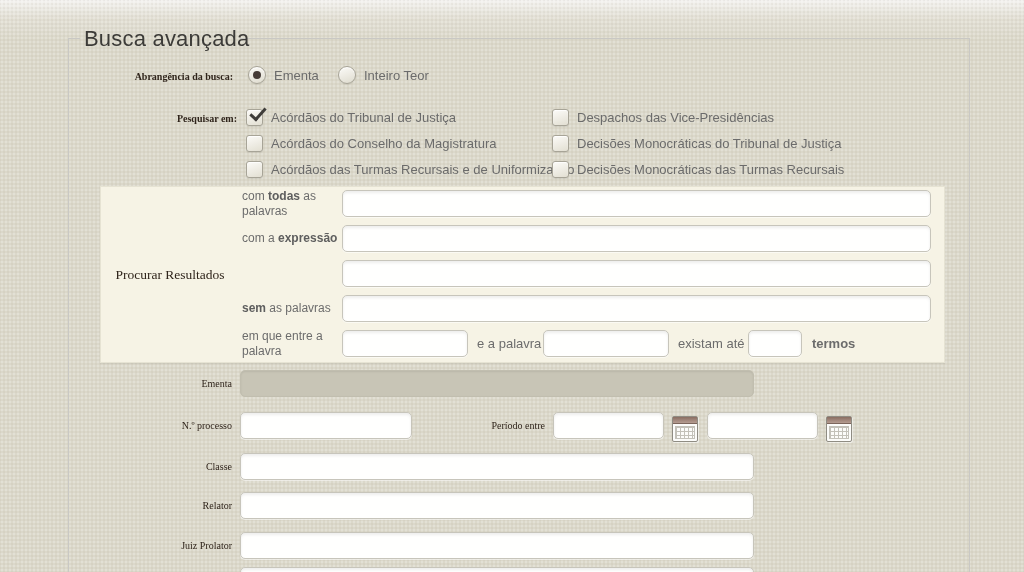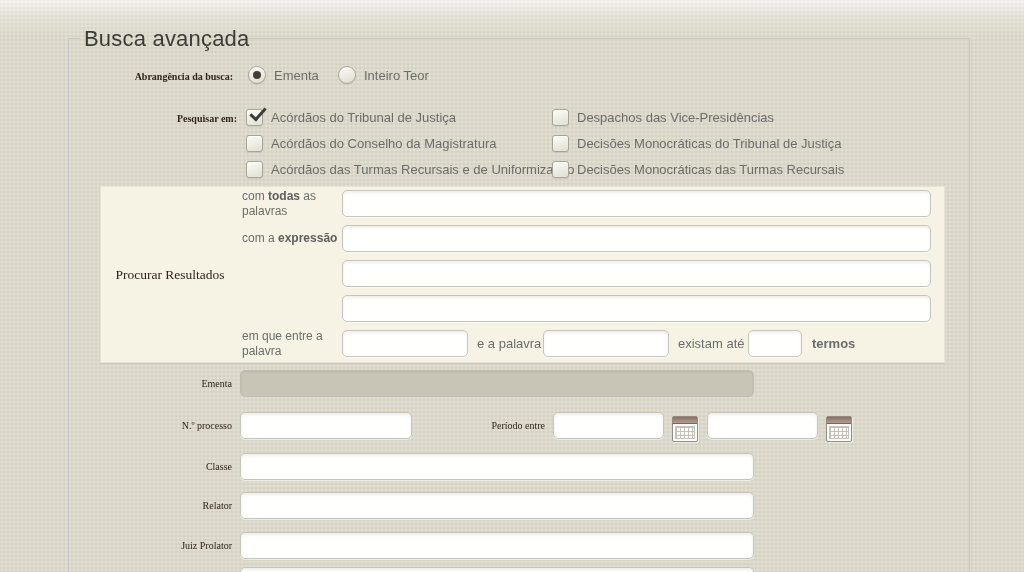--- a/index.html
+++ b/index.html
@@ -136,20 +136,23 @@
   </div>
   <input class="inp" style="left: 342px; top: 190px; width: 589px;" value="">
 
   <div class="abs row-label" style="left:242px;top:225px;width:97px;height:27px;">
     <span><span>com a </span><b>expressão</b><span></span></span>
   </div>
   <input class="inp" style="left: 342px; top: 225px; width: 589px;" value="">
 
   <input class="inp" style="left: 342px; top: 260px; width: 589px;" value="">
 
+  <div class="abs row-label" style="left:242px;top:295px;width:97px;height:27px;">
+    <span><span></span><b>sem</b><span> as palavras</span></span>
+  </div>
   <input class="inp" style="left: 342px; top: 295px; width: 589px;" value="">
 
   <div class="abs row-label" style="left:242px;top:330px;width:97px;height:27px;">
     <span>em que entre a palavra</span>
   </div>
   <input class="inp" style="left: 342px; top: 330px; width: 126px;" value="">
   <div class="abs row-label" style="left:477px;top:330px;height:27px;font-size:13px;">e a palavra</div>
   <input class="inp" style="left: 543px; top: 330px; width: 126px;" value="">
   <div class="abs row-label" style="left:678px;top:330px;height:27px;font-size:13px;">existam até</div>
   <input class="inp" style="left: 748px; top: 330px; width: 54px;" value="">

